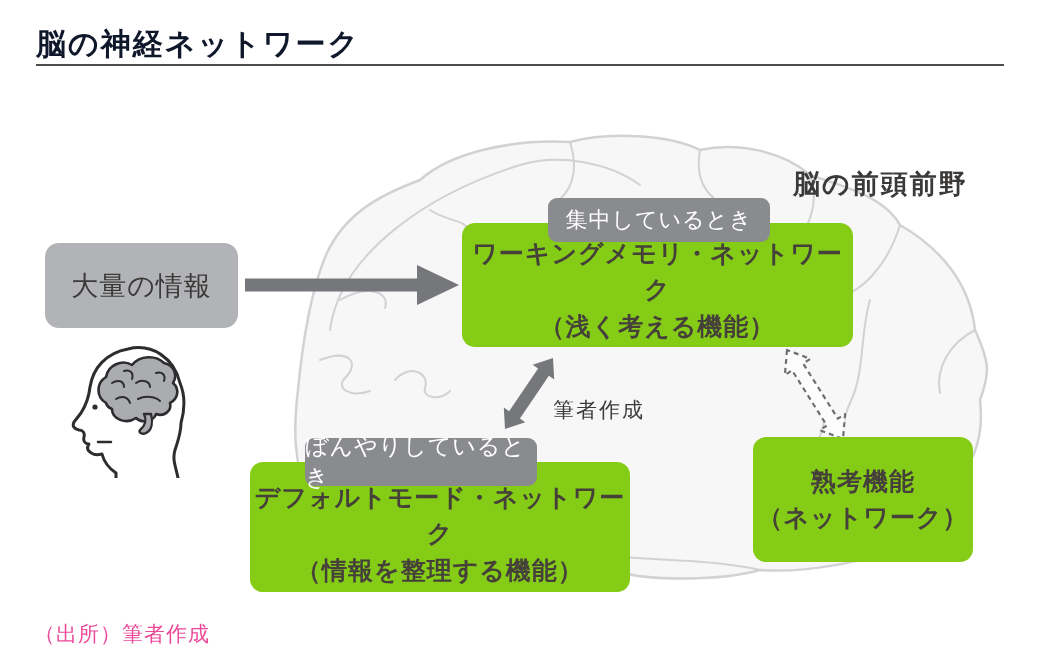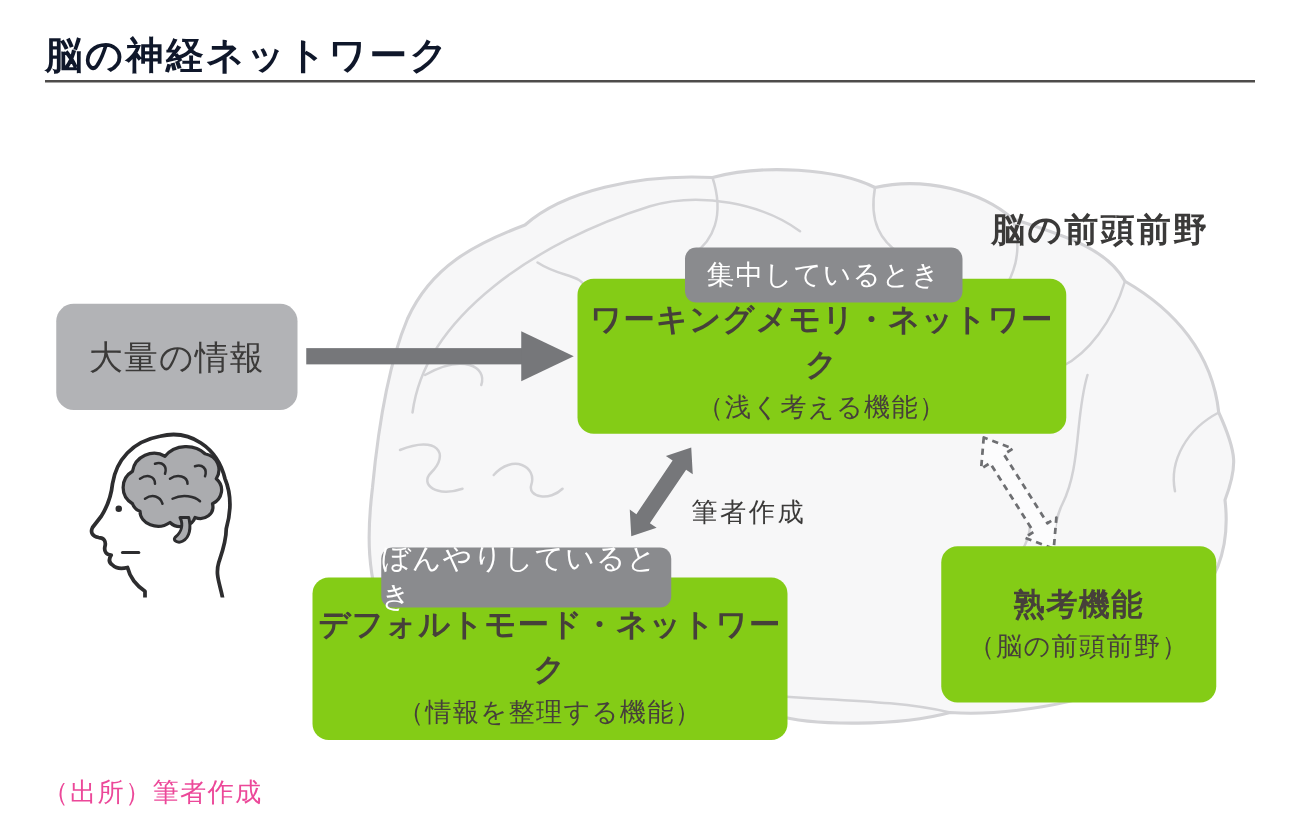--- a/index.html
+++ b/index.html
@@ -21,21 +21,21 @@
   .input-arrow{left:243px;top:263px;width:218px;height:44px;}
   .switch-arrow{left:493px;top:352px;width:75px;height:84px;}
   .dashed-arrow{left:765px;top:346px;width:100px;height:102px;}
 
   .node-box{background:#84cc16;border-radius:13px;color:#46403a;text-align:center;
             display:flex;flex-direction:column;align-items:center;justify-content:center;}
   .wm-box{left:462px;top:223px;width:391px;height:124px;padding-top:10px;box-sizing:border-box;}
   .dmn-box{left:250px;top:462px;width:380px;height:130px;padding-top:14px;box-sizing:border-box;}
   .delib-box{left:753px;top:437px;width:220px;height:125px;}
   .node-title{font-size:25px;font-weight:600;letter-spacing:1px;line-height:1.45;}
-  .node-sub{font-size:21px;font-weight:400;letter-spacing:1px;line-height:1.5;}
+  .node-sub{font-size:25px;font-weight:700;letter-spacing:1px;line-height:1.5;}
 
   .state-label{background:#8A8B8E;border-radius:9px;color:#ffffff;
                display:flex;align-items:center;justify-content:center;letter-spacing:1px;}
   .wm-state{left:548px;top:198px;width:222px;height:44px;font-size:22px;}
   .dmn-state{left:305px;top:438px;width:232px;height:48px;font-size:23px;}
 
   .switch-text{left:553px;top:396px;font-size:21px;color:#3b3a39;letter-spacing:2px;}
   .head-icon{left:68px;top:343px;width:140px;height:135px;}
   .source-note{left:34px;top:620px;font-size:21px;color:#ec4899;letter-spacing:1px;}
 </style>
@@ -112,21 +112,21 @@
     <div class="node-sub">（情報を整理する機能）</div>
   </div>
   <div class="abs state-label dmn-state">ぼんやりしているとき</div>
 
   <svg class="abs arrow-svg dashed-arrow" viewBox="0 0 100 102" aria-hidden="true">
     <polygon fill="#FCFCFD" stroke="#6E6F72" stroke-width="2.2" stroke-dasharray="5 4" stroke-linejoin="round" points="22,4 19.9,28.9 27.1,24.4 61.9,79.6 54.7,84.1 78,93 80.1,68.1 72.9,72.6 38.1,17.5 45.3,12.9"></polygon>
   </svg>
 
   <div class="abs node-box delib-box">
     <div class="node-title">熟考機能</div>
-    <div class="node-sub">（脳の前頭前野）</div>
+    <div class="node-sub">（ネットワーク）</div>
   </div>
 
   <svg class="abs head-icon" viewBox="0 0 140 135" aria-hidden="true">
     <path fill="none" stroke="#2D2D2F" stroke-width="3" stroke-linecap="round" stroke-linejoin="round" d="M110,135 C108,124 104,117 107,107 C110,98 113,90 113,80 C117,66 117,52 112,40
          C106,15 84,0 60,6 C38,10 25,25 22,44 C21,54 18,62 13,70 L6,79
          C4,83 6,86 11,87 C15,87 17,90 16,94 C15,98 17,101 21,101
          C19,104 19,107 22,109 C25,112 30,112 34,111
          C36,119 42,126 48,130 L48,135"></path>
     <circle cx="27" cy="64" r="2.6" fill="#2D2D2F"></circle>
     <path d="M30,99 L43,99" stroke="#2D2D2F" stroke-width="2.5" stroke-linecap="round"></path>

